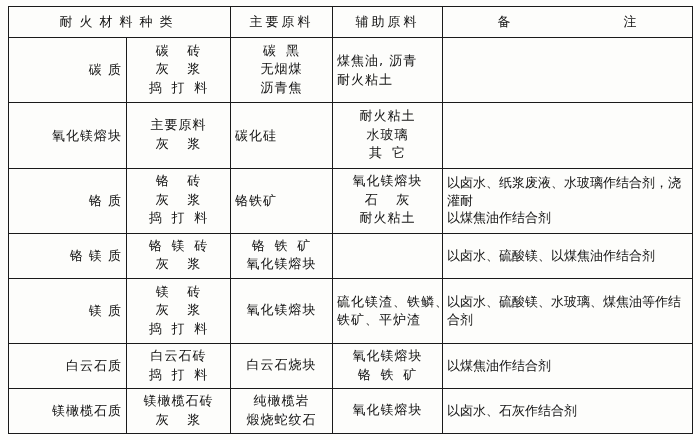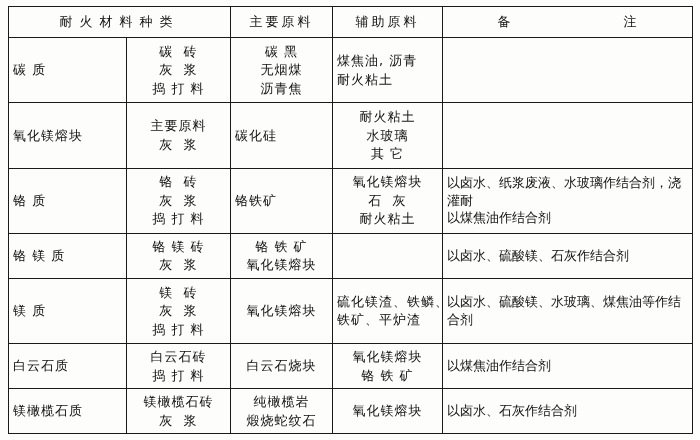--- a/index.html
+++ b/index.html
@@ -46,25 +46,25 @@
     letter-spacing: 2px;
     height: 26px;
     padding: 1px 2px;
   }
   .col-kind   { width: 118px; }
   .col-form   { width: 104px; }
   .col-main   { width: 102px; }
   .col-aux    { width: 110px; }
   .col-note   { width: 250px; }
 
-  .c-center { text-align: left; }
+  .c-center { text-align: left; font-family: Liberation Mono, monospace; }
   .c-left   { text-align: center; }
 
   .kind-cell {
-    text-align: left;
+    text-align: right;
     font-size: 14px;
     letter-spacing: 1px;
   }
   .stack {
     display: flex;
     flex-direction: column;
     justify-content: center;
     align-items: center;
     gap: 1px;
   }
@@ -194,21 +194,21 @@
           </div>
         </td>
         <td class="c-center">
           <div class="stack">
             <span class="line">铬 铁 矿</span>
             <span class="line">氧化镁熔块</span>
           </div>
         </td>
         <td class="c-center"></td>
         <td class="note-cell">
-          <span class="line">以卤水、硫酸镁、石灰作结合剂</span>
+          <span class="line">以卤水、硫酸镁、以煤焦油作结合剂</span>
         </td>
       </tr>
 
       <tr>
         <td class="kind-cell">镁 质</td>
         <td class="c-center">
           <div class="stack">
             <span class="line">镁  砖</span>
             <span class="line">灰  浆</span>
             <span class="line">捣 打 料</span>

